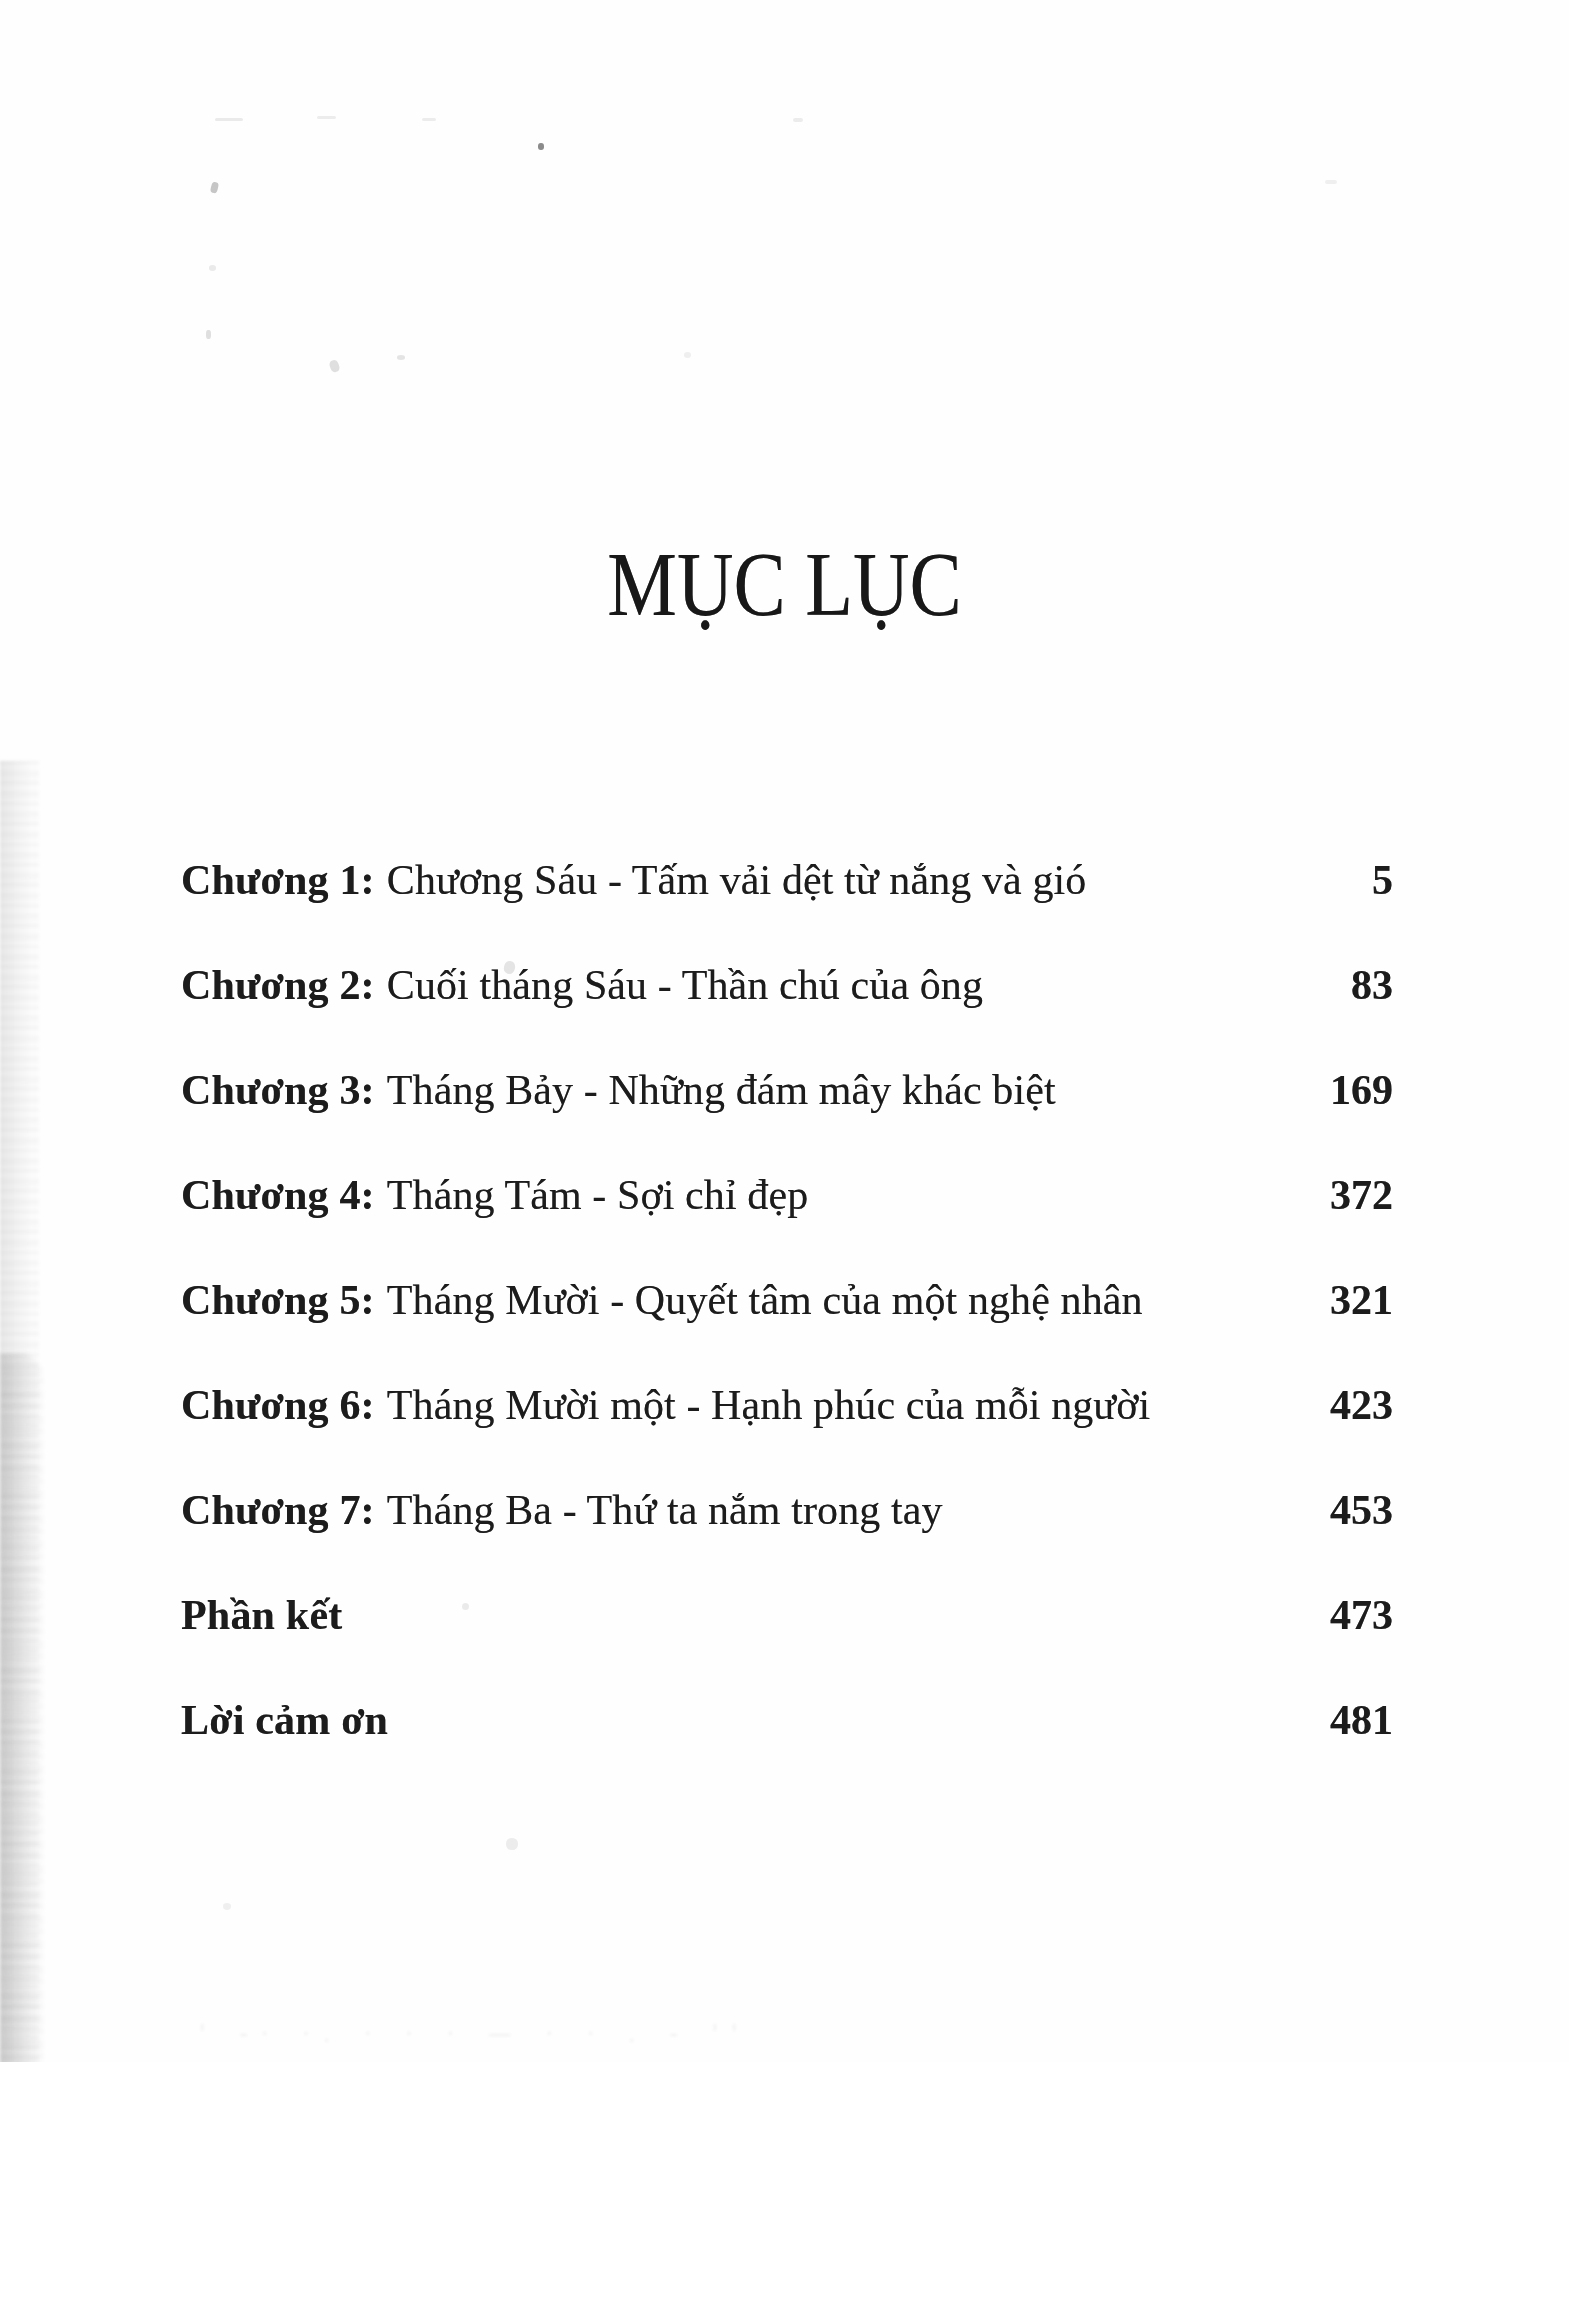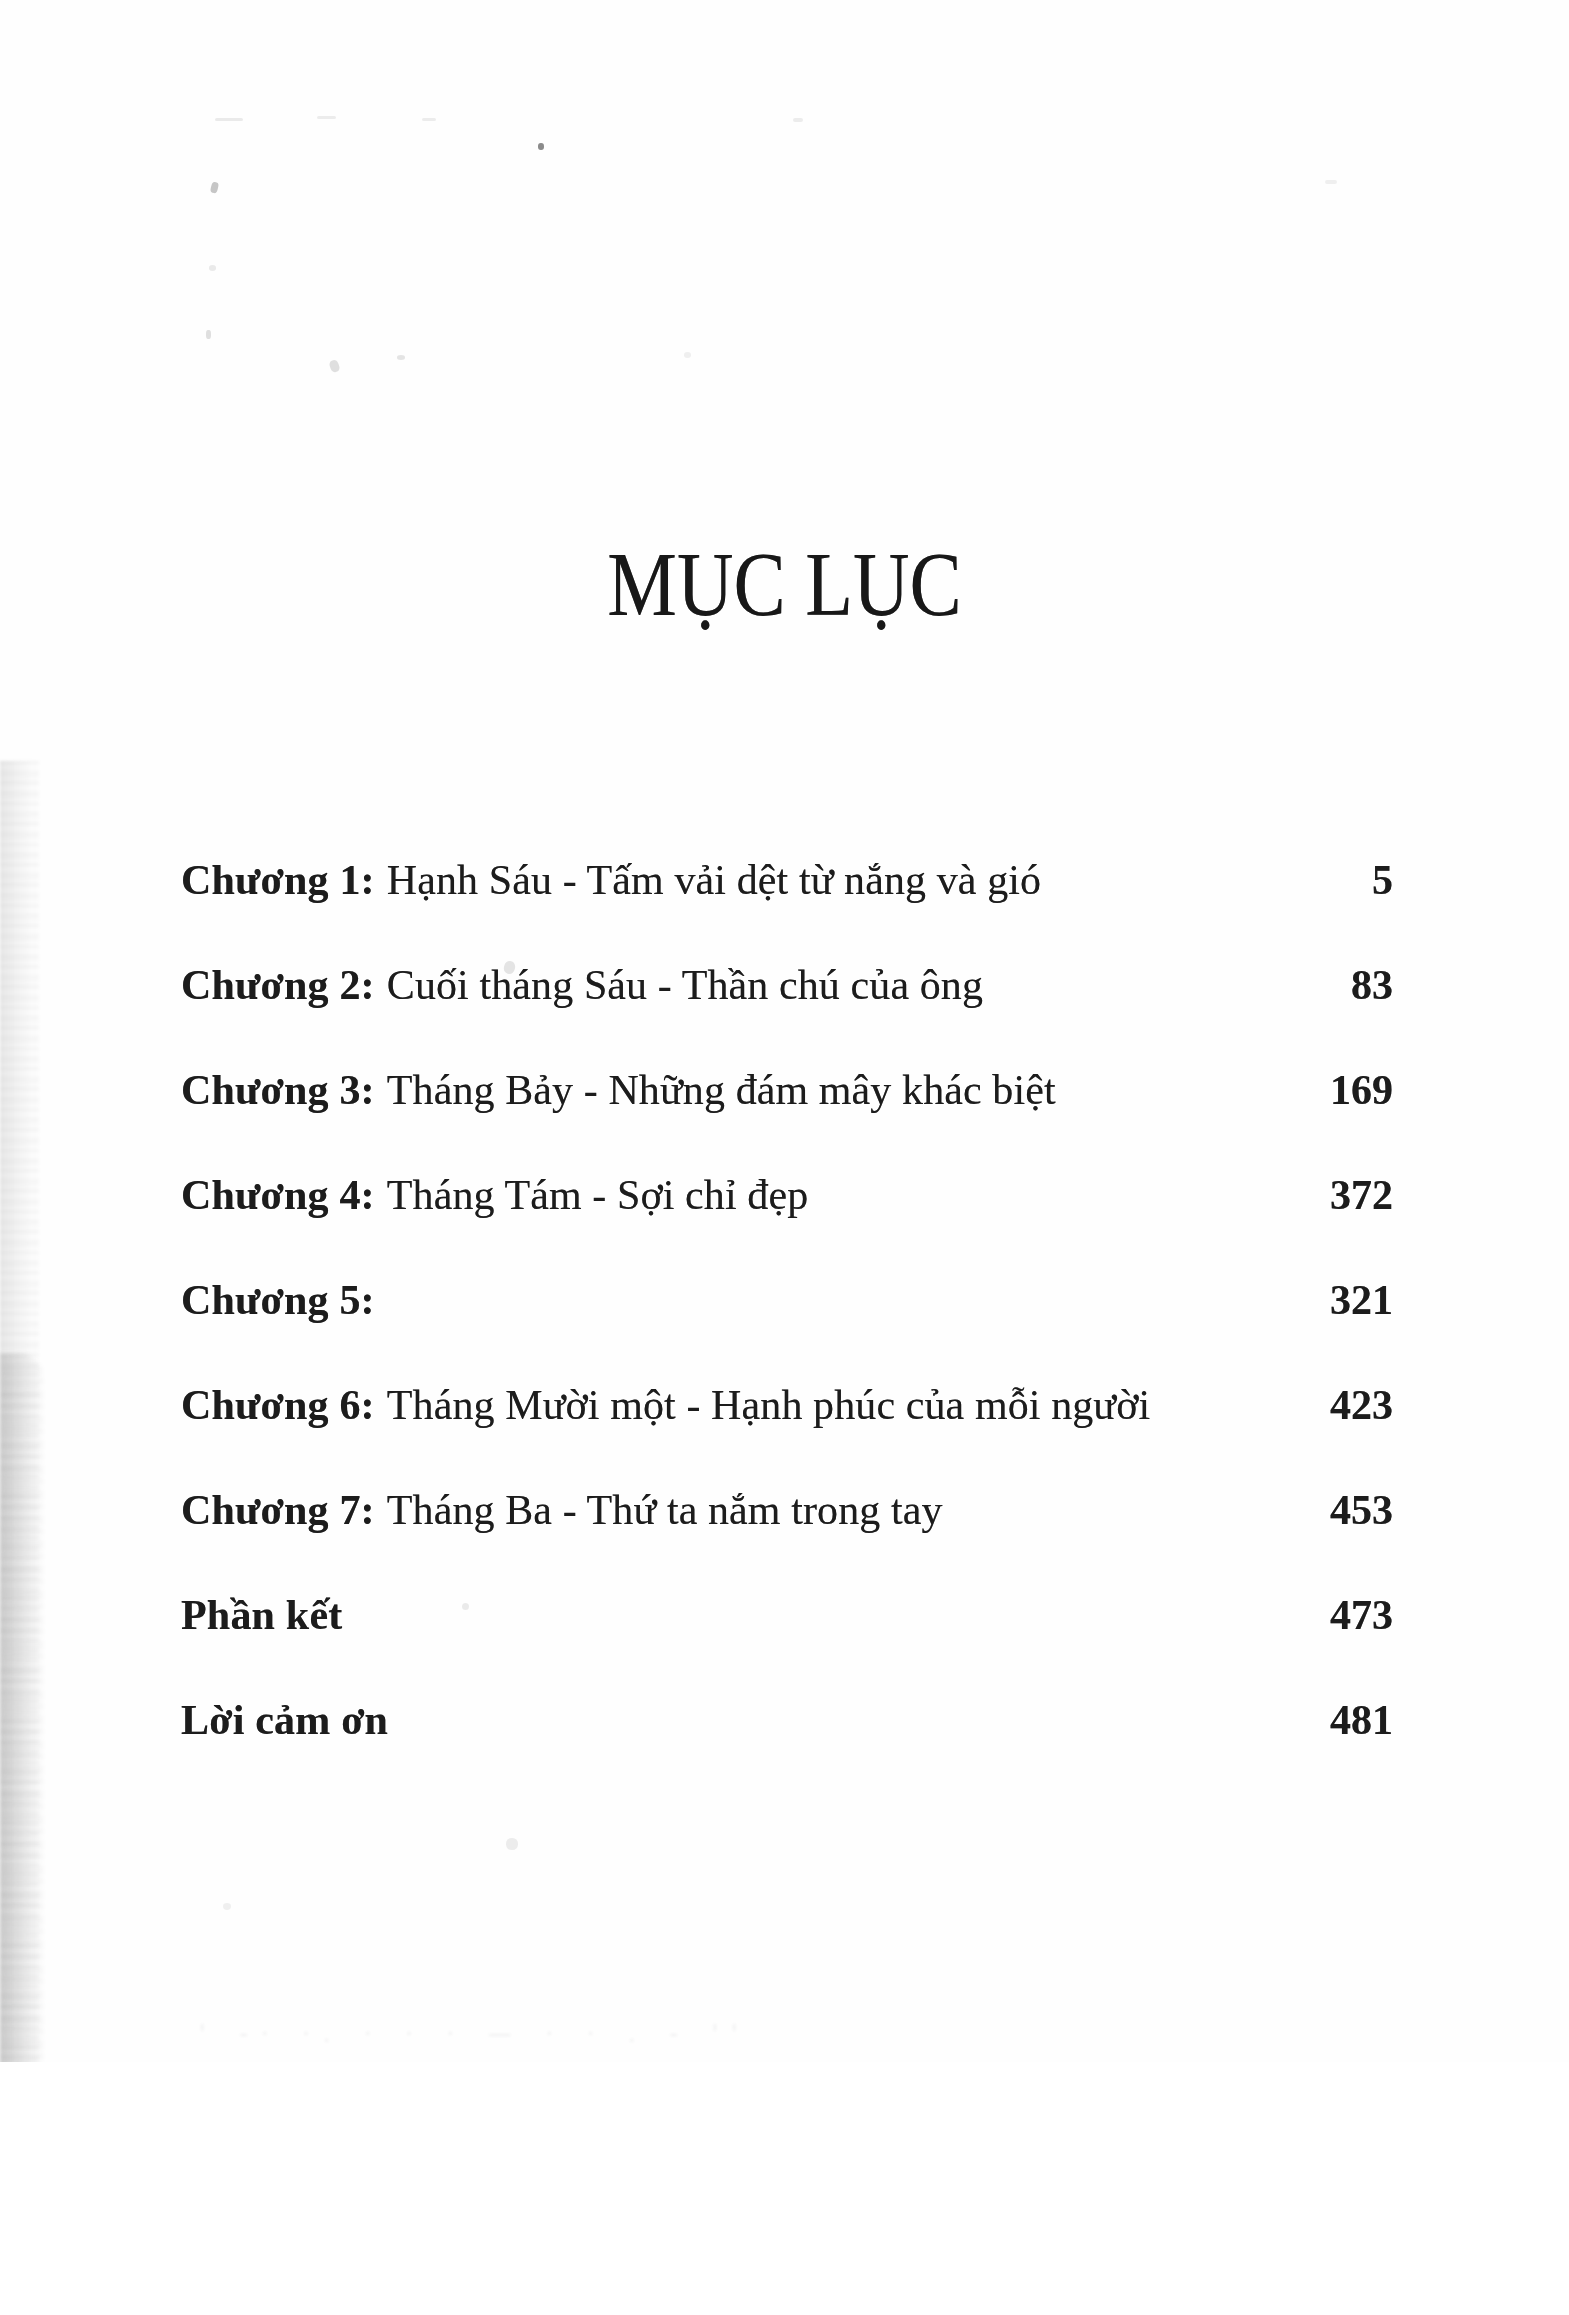--- a/index.html
+++ b/index.html
@@ -153,21 +153,21 @@
   <div class="speck" style="left:462px; top:1603px; width:7.4px; height:7.4px; opacity:0.08;"></div>
   <div class="speck" style="left:506px; top:1838px; width:12px; height:12px; opacity:0.07; border-radius:45%;"></div>
   <div class="speck" style="left:223px; top:1903px; width:8.3px; height:6.5px; opacity:0.06;"></div>
 
   <div class="doc-title">MỤC LỤC</div>
 
   <div class="toc">
 
     <div class="toc-row">
       <span class="toc-label">Chương 1:</span>
-      <span class="toc-title">Hạnh Sáu - Tấm vải dệt từ nắng và gió</span>
+      <span class="toc-title">Chương Sáu - Tấm vải dệt từ nắng và gió</span>
       <span class="toc-page">5</span>
     </div>
 
     <div class="toc-row">
       <span class="toc-label">Chương 2:</span>
       <span class="toc-title">Cuối tháng Sáu - Thần chú của ông</span>
       <span class="toc-page">83</span>
     </div>
 
     <div class="toc-row">
@@ -177,20 +177,21 @@
     </div>
 
     <div class="toc-row">
       <span class="toc-label">Chương 4:</span>
       <span class="toc-title">Tháng Tám - Sợi chỉ đẹp</span>
       <span class="toc-page">372</span>
     </div>
 
     <div class="toc-row">
       <span class="toc-label">Chương 5:</span>
+      <span class="toc-title">Tháng Mười - Quyết tâm của một nghệ nhân</span>
       <span class="toc-page">321</span>
     </div>
 
     <div class="toc-row">
       <span class="toc-label">Chương 6:</span>
       <span class="toc-title">Tháng Mười một - Hạnh phúc của mỗi người</span>
       <span class="toc-page">423</span>
     </div>
 
     <div class="toc-row">

